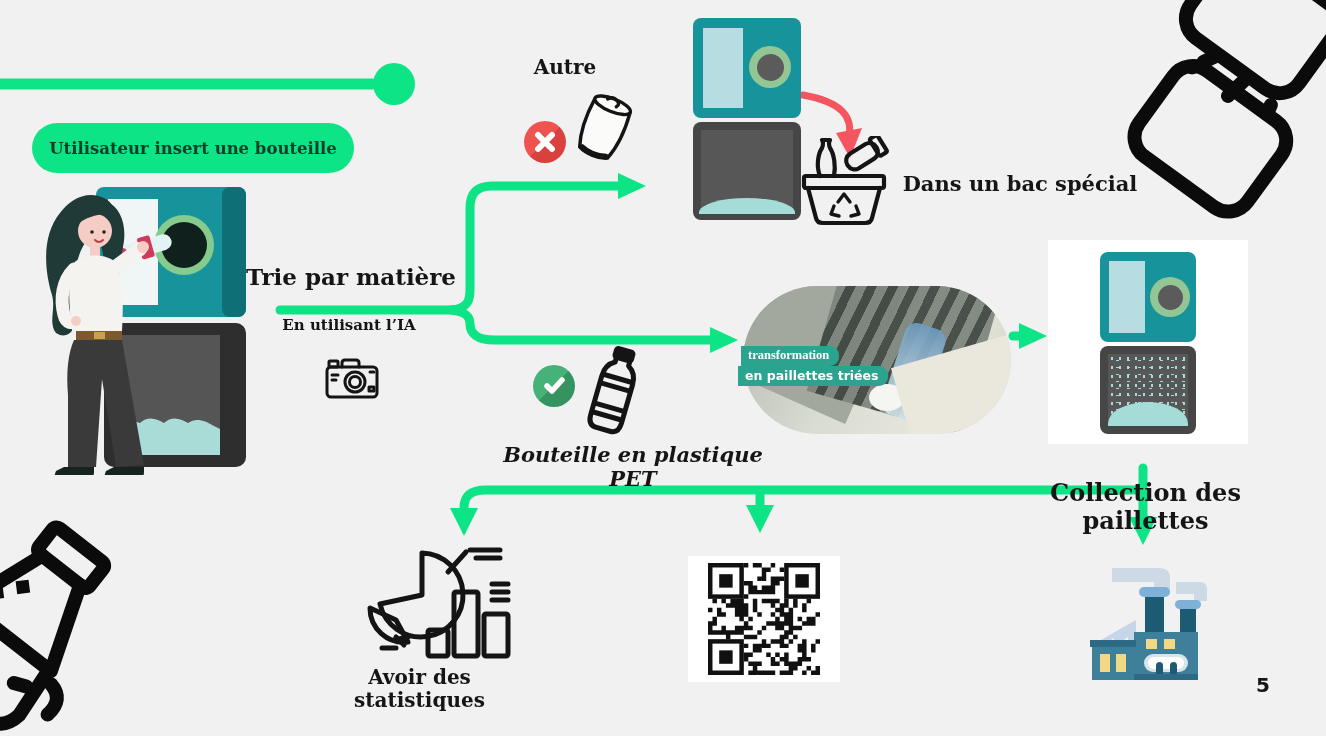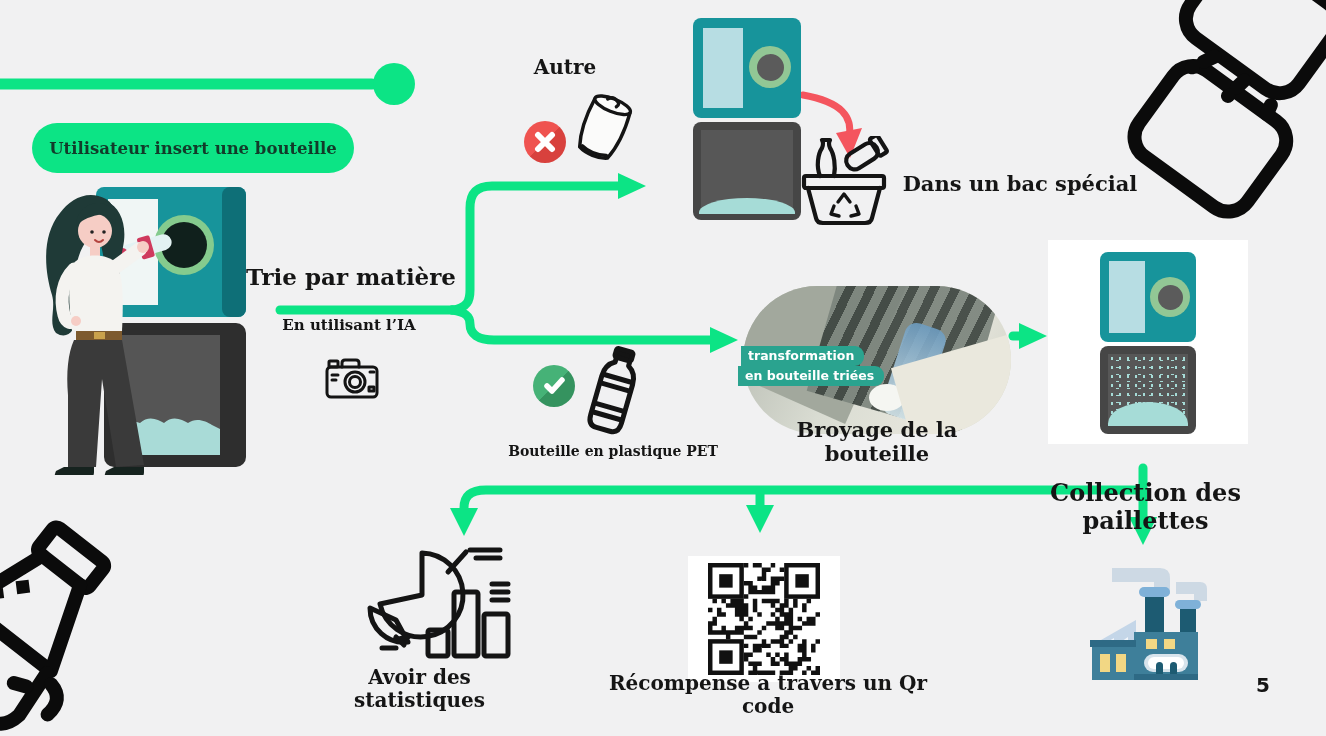--- a/index.html
+++ b/index.html
@@ -8,21 +8,21 @@
   .abs{position:absolute;}
   .lbl{position:absolute;font-weight:700;text-align:center;line-height:1.15;}
   .title{left:58px;top:24px;width:320px;font-size:30px;}
   .pill{left:32px;top:123px;width:322px;height:50px;background:#0ce485;border-radius:27px;
         display:flex;align-items:center;justify-content:center;font-weight:700;
         font-size:16.5px;color:#123b2a;}
   .sort1{left:242px;top:264px;width:218px;font-size:23px;}
   .sort2{left:246px;top:317px;width:206px;font-size:15px;}
   .autre{left:512px;top:56px;width:106px;font-size:20px;text-align:center;}
   .bac{left:900px;top:172px;width:240px;font-size:21px;}
-  .pet{left:468px;top:443px;width:290px;font-size:14px;}
+  .pet{left:488px;top:443px;width:290px;font-size:21px;font-style:italic;}
   .broyage{left:748px;top:418px;width:258px;font-size:21px;}
   .collection{left:1028px;top:444px;width:235px;font-size:24px;margin-top:35px;}
   .stats{left:312px;top:666px;width:215px;font-size:20px;}
   .qrlbl{left:598px;top:672px;width:340px;font-size:20px;}
   .pagenum{left:1246px;top:674px;width:34px;font-family:"DejaVu Sans",sans-serif;font-size:20px;}
   .badge{width:42px;height:42px;border-radius:50%;display:flex;align-items:center;justify-content:center;}
   .badge-x{left:524px;top:121px;background:linear-gradient(135deg,#ef5350 50%,#d8413d 50%);}
   .badge-ok{left:533px;top:365px;background:linear-gradient(135deg,#46b277 50%,#35935f 50%);}
   
   .machine{display:flex;flex-direction:column;gap:4px;}
@@ -200,23 +200,22 @@
   </svg>
   <div class="lbl pet">Bouteille en plastique PET</div>
 
   <div class="abs photo">
     <div class="ph-wall"></div>
     <div class="ph-teeth"></div>
     <div class="ph-bottle"></div>
     <div class="ph-cap"></div>
     <div class="ph-light"></div>
   </div>
-  <div class="ribbon abs" style="left:741px;top:346px;">transformation</div>
-  <div class="ribbon abs" style="left:738px;top:366px;">en bouteille triées</div>
-  <div class="lbl broyage">Broyage de la bouteille</div>
+  <div class="ribbon abs" style="left:741px;top:346px;font-family:Liberation Serif, serif;">transformation</div>
+  <div class="ribbon abs" style="left:738px;top:366px;">en paillettes triées</div>
 
   <div class="abs card" style="left:1048px;top:240px;width:200px;height:204px;">
     <div class="abs machine" style="left:52px;top:12px;width:96px;">
       <div class="m-top" style="width:96px;height:90px;">
         <div class="m-screen" style="left:9px;top:9px;width:36px;height:72px;"></div>
         <div class="m-ring" style="left:50px;top:25px;width:40px;height:40px;">
             <div class="m-hole" style="width:25px;height:25px;"></div>
           </div>
       </div>
       <div class="m-bin" style="width:96px;height:88px;">
@@ -245,21 +244,20 @@
     <svg id="qr-svg" width="112" height="112" viewBox="0 0 112.5 112.5">
         <rect x="2.25" y="2.25" width="31.5" height="31.5" fill="none" stroke="#111" stroke-width="4.5"></rect>
         <rect x="11.25" y="11.25" width="13.5" height="13.5" fill="#111"></rect>
         <rect x="78.75" y="2.25" width="31.5" height="31.5" fill="none" stroke="#111" stroke-width="4.5"></rect>
         <rect x="87.75" y="11.25" width="13.5" height="13.5" fill="#111"></rect>
         <rect x="2.25" y="78.75" width="31.5" height="31.5" fill="none" stroke="#111" stroke-width="4.5"></rect>
         <rect x="11.25" y="87.75" width="13.5" height="13.5" fill="#111"></rect>
         <path d="M36.0 0.0h4.5v4.5h-4.5zM45.0 0.0h4.5v4.5h-4.5zM49.5 0.0h4.5v4.5h-4.5zM63.0 0.0h4.5v4.5h-4.5zM54.0 4.5h4.5v4.5h-4.5zM58.5 4.5h4.5v4.5h-4.5zM72.0 4.5h4.5v4.5h-4.5zM54.0 9.0h4.5v4.5h-4.5zM49.5 13.5h4.5v4.5h-4.5zM54.0 13.5h4.5v4.5h-4.5zM63.0 13.5h4.5v4.5h-4.5zM67.5 13.5h4.5v4.5h-4.5zM72.0 13.5h4.5v4.5h-4.5zM36.0 18.0h4.5v4.5h-4.5zM40.5 18.0h4.5v4.5h-4.5zM63.0 18.0h4.5v4.5h-4.5zM67.5 18.0h4.5v4.5h-4.5zM40.5 22.5h4.5v4.5h-4.5zM45.0 22.5h4.5v4.5h-4.5zM54.0 22.5h4.5v4.5h-4.5zM58.5 22.5h4.5v4.5h-4.5zM63.0 22.5h4.5v4.5h-4.5zM40.5 27.0h4.5v4.5h-4.5zM45.0 27.0h4.5v4.5h-4.5zM49.5 27.0h4.5v4.5h-4.5zM54.0 27.0h4.5v4.5h-4.5zM58.5 27.0h4.5v4.5h-4.5zM63.0 27.0h4.5v4.5h-4.5zM36.0 31.5h4.5v4.5h-4.5zM4.5 36.0h4.5v4.5h-4.5zM13.5 36.0h4.5v4.5h-4.5zM22.5 36.0h4.5v4.5h-4.5zM27.0 36.0h4.5v4.5h-4.5zM31.5 36.0h4.5v4.5h-4.5zM45.0 36.0h4.5v4.5h-4.5zM54.0 36.0h4.5v4.5h-4.5zM58.5 36.0h4.5v4.5h-4.5zM63.0 36.0h4.5v4.5h-4.5zM67.5 36.0h4.5v4.5h-4.5zM76.5 36.0h4.5v4.5h-4.5zM85.5 36.0h4.5v4.5h-4.5zM99.0 36.0h4.5v4.5h-4.5zM18.0 40.5h4.5v4.5h-4.5zM22.5 40.5h4.5v4.5h-4.5zM27.0 40.5h4.5v4.5h-4.5zM31.5 40.5h4.5v4.5h-4.5zM36.0 40.5h4.5v4.5h-4.5zM45.0 40.5h4.5v4.5h-4.5zM63.0 40.5h4.5v4.5h-4.5zM72.0 40.5h4.5v4.5h-4.5zM76.5 40.5h4.5v4.5h-4.5zM85.5 40.5h4.5v4.5h-4.5zM94.5 40.5h4.5v4.5h-4.5zM0.0 45.0h4.5v4.5h-4.5zM9.0 45.0h4.5v4.5h-4.5zM27.0 45.0h4.5v4.5h-4.5zM31.5 45.0h4.5v4.5h-4.5zM36.0 45.0h4.5v4.5h-4.5zM45.0 45.0h4.5v4.5h-4.5zM67.5 45.0h4.5v4.5h-4.5zM72.0 45.0h4.5v4.5h-4.5zM81.0 45.0h4.5v4.5h-4.5zM94.5 45.0h4.5v4.5h-4.5zM9.0 49.5h4.5v4.5h-4.5zM13.5 49.5h4.5v4.5h-4.5zM27.0 49.5h4.5v4.5h-4.5zM31.5 49.5h4.5v4.5h-4.5zM36.0 49.5h4.5v4.5h-4.5zM49.5 49.5h4.5v4.5h-4.5zM63.0 49.5h4.5v4.5h-4.5zM72.0 49.5h4.5v4.5h-4.5zM76.5 49.5h4.5v4.5h-4.5zM81.0 49.5h4.5v4.5h-4.5zM108.0 49.5h4.5v4.5h-4.5zM4.5 54.0h4.5v4.5h-4.5zM31.5 54.0h4.5v4.5h-4.5zM40.5 54.0h4.5v4.5h-4.5zM67.5 54.0h4.5v4.5h-4.5zM76.5 54.0h4.5v4.5h-4.5zM81.0 54.0h4.5v4.5h-4.5zM90.0 54.0h4.5v4.5h-4.5zM99.0 54.0h4.5v4.5h-4.5zM103.5 54.0h4.5v4.5h-4.5zM0.0 58.5h4.5v4.5h-4.5zM4.5 58.5h4.5v4.5h-4.5zM36.0 58.5h4.5v4.5h-4.5zM58.5 58.5h4.5v4.5h-4.5zM63.0 58.5h4.5v4.5h-4.5zM67.5 58.5h4.5v4.5h-4.5zM72.0 58.5h4.5v4.5h-4.5zM76.5 58.5h4.5v4.5h-4.5zM81.0 58.5h4.5v4.5h-4.5zM94.5 58.5h4.5v4.5h-4.5zM99.0 58.5h4.5v4.5h-4.5zM103.5 58.5h4.5v4.5h-4.5zM0.0 63.0h4.5v4.5h-4.5zM13.5 63.0h4.5v4.5h-4.5zM27.0 63.0h4.5v4.5h-4.5zM31.5 63.0h4.5v4.5h-4.5zM36.0 63.0h4.5v4.5h-4.5zM40.5 63.0h4.5v4.5h-4.5zM54.0 63.0h4.5v4.5h-4.5zM67.5 63.0h4.5v4.5h-4.5zM72.0 63.0h4.5v4.5h-4.5zM81.0 63.0h4.5v4.5h-4.5zM85.5 63.0h4.5v4.5h-4.5zM90.0 63.0h4.5v4.5h-4.5zM0.0 67.5h4.5v4.5h-4.5zM4.5 67.5h4.5v4.5h-4.5zM9.0 67.5h4.5v4.5h-4.5zM13.5 67.5h4.5v4.5h-4.5zM18.0 67.5h4.5v4.5h-4.5zM22.5 67.5h4.5v4.5h-4.5zM27.0 67.5h4.5v4.5h-4.5zM31.5 67.5h4.5v4.5h-4.5zM49.5 67.5h4.5v4.5h-4.5zM76.5 67.5h4.5v4.5h-4.5zM81.0 67.5h4.5v4.5h-4.5zM18.0 72.0h4.5v4.5h-4.5zM36.0 72.0h4.5v4.5h-4.5zM40.5 72.0h4.5v4.5h-4.5zM45.0 72.0h4.5v4.5h-4.5zM72.0 72.0h4.5v4.5h-4.5zM76.5 72.0h4.5v4.5h-4.5zM85.5 72.0h4.5v4.5h-4.5zM54.0 76.5h4.5v4.5h-4.5zM63.0 76.5h4.5v4.5h-4.5zM67.5 76.5h4.5v4.5h-4.5zM72.0 76.5h4.5v4.5h-4.5zM81.0 76.5h4.5v4.5h-4.5zM94.5 76.5h4.5v4.5h-4.5zM108.0 76.5h4.5v4.5h-4.5zM36.0 81.0h4.5v4.5h-4.5zM45.0 81.0h4.5v4.5h-4.5zM49.5 81.0h4.5v4.5h-4.5zM54.0 81.0h4.5v4.5h-4.5zM58.5 81.0h4.5v4.5h-4.5zM72.0 81.0h4.5v4.5h-4.5zM76.5 81.0h4.5v4.5h-4.5zM90.0 81.0h4.5v4.5h-4.5zM94.5 81.0h4.5v4.5h-4.5zM103.5 81.0h4.5v4.5h-4.5zM45.0 85.5h4.5v4.5h-4.5zM49.5 85.5h4.5v4.5h-4.5zM90.0 85.5h4.5v4.5h-4.5zM94.5 85.5h4.5v4.5h-4.5zM103.5 85.5h4.5v4.5h-4.5zM36.0 90.0h4.5v4.5h-4.5zM40.5 90.0h4.5v4.5h-4.5zM58.5 90.0h4.5v4.5h-4.5zM67.5 90.0h4.5v4.5h-4.5zM76.5 90.0h4.5v4.5h-4.5zM94.5 90.0h4.5v4.5h-4.5zM36.0 94.5h4.5v4.5h-4.5zM63.0 94.5h4.5v4.5h-4.5zM72.0 94.5h4.5v4.5h-4.5zM76.5 94.5h4.5v4.5h-4.5zM90.0 94.5h4.5v4.5h-4.5zM94.5 94.5h4.5v4.5h-4.5zM99.0 94.5h4.5v4.5h-4.5zM40.5 99.0h4.5v4.5h-4.5zM45.0 99.0h4.5v4.5h-4.5zM49.5 99.0h4.5v4.5h-4.5zM63.0 99.0h4.5v4.5h-4.5zM67.5 99.0h4.5v4.5h-4.5zM76.5 99.0h4.5v4.5h-4.5zM81.0 99.0h4.5v4.5h-4.5zM85.5 99.0h4.5v4.5h-4.5zM90.0 99.0h4.5v4.5h-4.5zM45.0 103.5h4.5v4.5h-4.5zM81.0 103.5h4.5v4.5h-4.5zM85.5 103.5h4.5v4.5h-4.5zM99.0 103.5h4.5v4.5h-4.5zM108.0 103.5h4.5v4.5h-4.5zM40.5 108.0h4.5v4.5h-4.5zM45.0 108.0h4.5v4.5h-4.5zM49.5 108.0h4.5v4.5h-4.5zM54.0 108.0h4.5v4.5h-4.5zM58.5 108.0h4.5v4.5h-4.5zM63.0 108.0h4.5v4.5h-4.5zM72.0 108.0h4.5v4.5h-4.5zM76.5 108.0h4.5v4.5h-4.5zM81.0 108.0h4.5v4.5h-4.5zM94.5 108.0h4.5v4.5h-4.5zM103.5 108.0h4.5v4.5h-4.5zM108.0 108.0h4.5v4.5h-4.5z" fill="#111"></path>
       </svg>
   </div>
-  <div class="lbl qrlbl">Récompense a travers un Qr code</div>
 
   <svg class="abs" style="left:1082px;top:562px;" width="148" height="122" viewBox="0 0 148 122">
     <path d="M30 6 h48 q10 0 10 10 v16 h-16 v-12 h-42 z" fill="#cdd9e4"></path>
     <path d="M94 20 h24 q7 0 7 7 v12 h-13 v-7 h-18 z" fill="#cdd9e4"></path>
     <rect x="63" y="28" width="19" height="46" fill="#1d5b72"></rect>
     <rect x="57" y="25" width="31" height="10" rx="5" fill="#7fb1d8"></rect>
     <rect x="98" y="42" width="16" height="32" fill="#1d5b72"></rect>
     <rect x="93" y="38" width="26" height="9" rx="4.5" fill="#7fb1d8"></rect>
     <polygon points="12,82 54,58 54,82" fill="#c4d6e8"></polygon>
     <polygon points="22,82 32,76 32,82" fill="#f1f5f9"></polygon>

